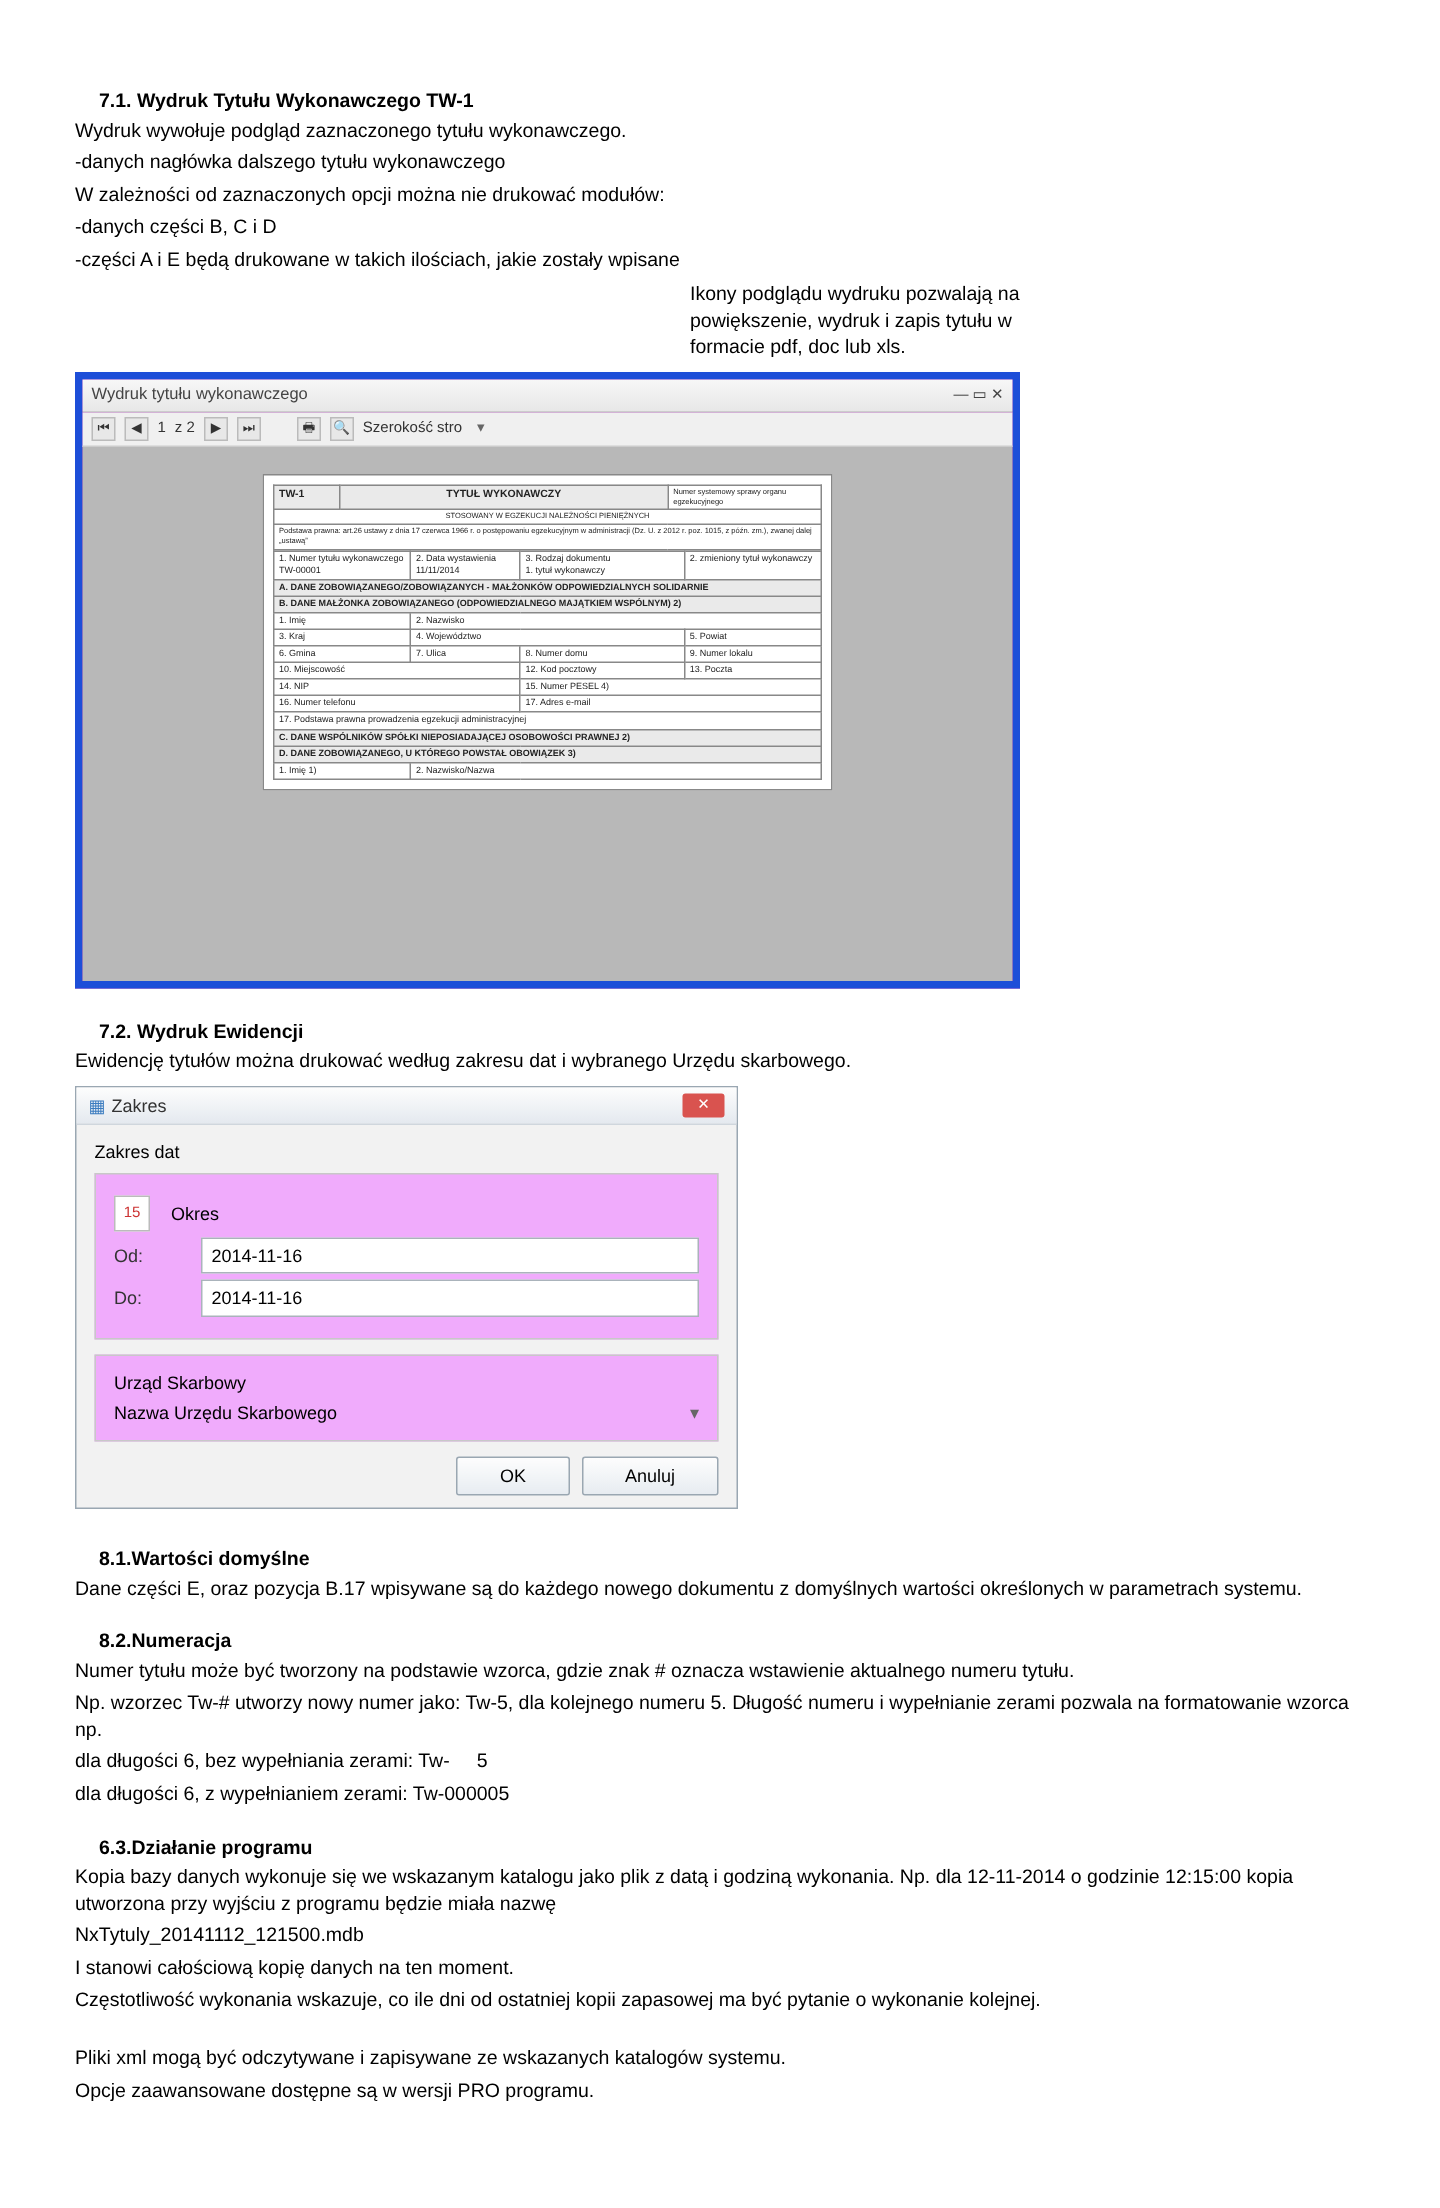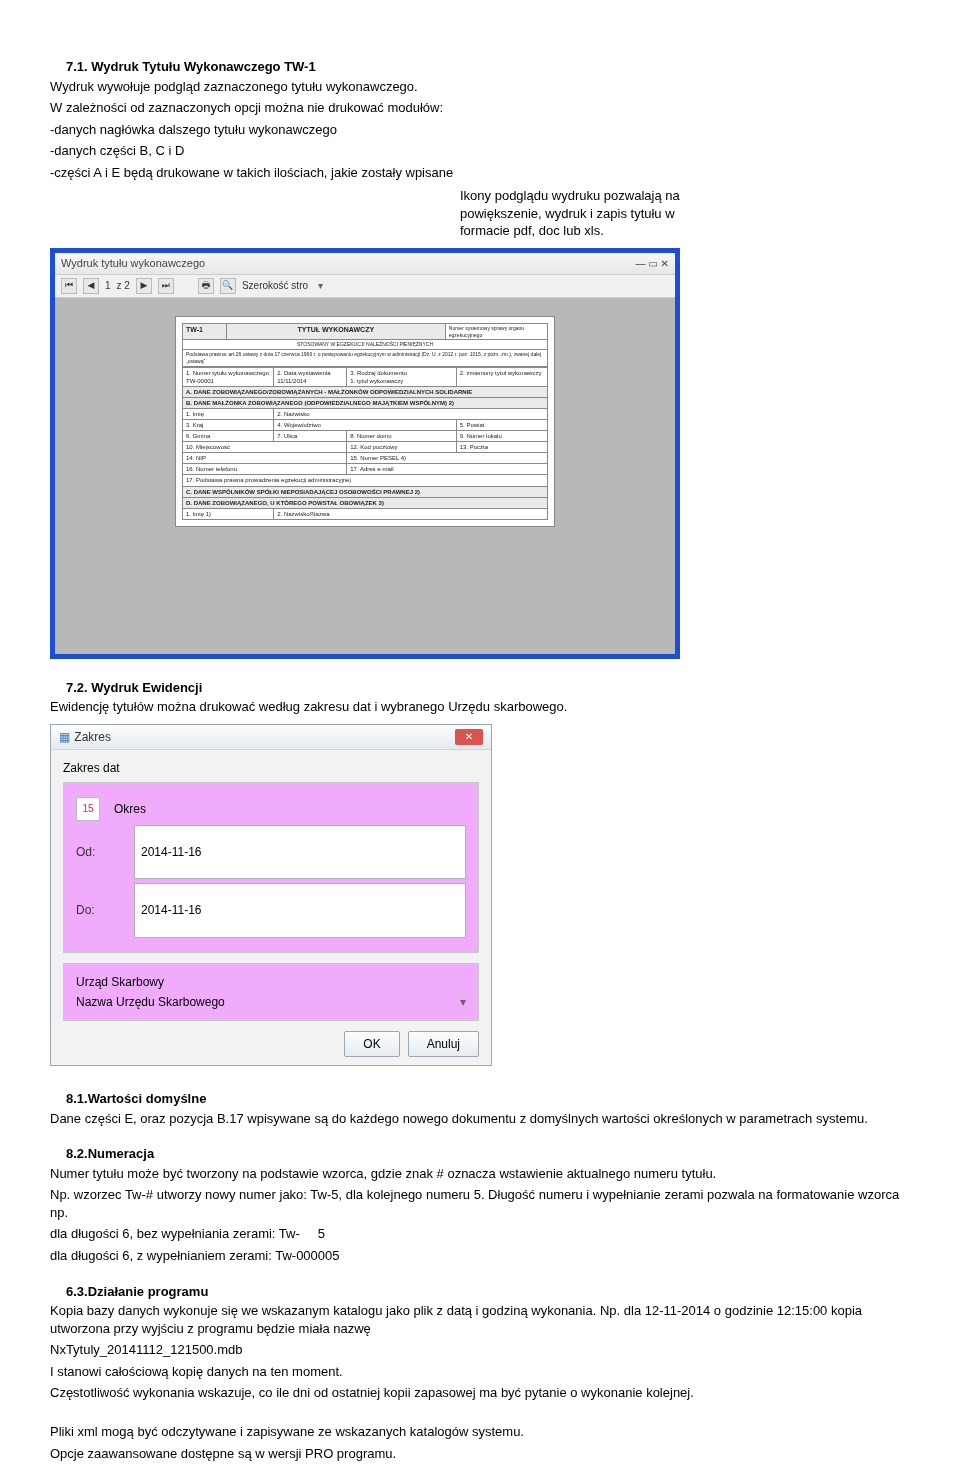--- a/index.html
+++ b/index.html
@@ -117,43 +117,43 @@
     font-size:10px;text-align:center;border-radius:2px;line-height:16px;
   }
   .dlg-body { padding: 10px 12px 8px 12px; }
   .fieldset {
     border:1px solid #c8c8c8;background:#f0abfc;
     padding:10px 12px;margin-bottom:10px;
   }
   .row { display:flex;align-items:center;margin:4px 0;gap:8px; }
   .row label { width:50px;font-size:12px;color:#333; }
   .row .input {
-    flex:1;background:#fff;border:1px solid #aab3bb;padding:18px 6px;font-size:12px;
+    flex:1;background:#fff;border:1px solid #aab3bb;padding:3px 6px;font-size:12px;
   }
   .cal-icon {
     width:22px;height:22px;border:1px solid #bbb;background:#fff;
     display:flex;align-items:center;justify-content:center;font-size:10px;color:#c33;margin-right:6px;
   }
   .dlg-buttons {
     display:flex;justify-content:flex-end;gap:8px;margin-top:8px;
   }
   .dlg-buttons .btn {
     border:1px solid #9aa7b2;background:linear-gradient(#fdfdfd,#e7ecf1);
-    padding:4px 18px;font-size:12px;border-radius:2px;
+    padding:4px 28px;font-size:12px;border-radius:2px;
   }
 </style>
 </head>
 <body>
 
 <div class="section">
 
   <h2>7.1. Wydruk Tytułu Wykonawczego TW-1</h2>
   <p>Wydruk wywołuje podgląd zaznaczonego tytułu wykonawczego.</p>
+  <p>-danych nagłówka dalszego tytułu wykonawczego</p>
   <p>W zależności od zaznaczonych opcji można nie drukować modułów:</p>
-  <p>-danych nagłówka dalszego tytułu wykonawczego</p>
   <p>-danych części B, C i D</p>
   <p>-części A i E będą drukowane w takich ilościach, jakie zostały wpisane</p>
 
   <p class="note">Ikony podglądu wydruku pozwalają na powiększenie, wydruk i zapis tytułu w formacie pdf, doc lub xls.</p>
 
   <div class="img-box print-preview">
     <div class="pp-titlebar">
       <span>Wydruk tytułu wykonawczego</span>
       <span style="font-size:10px;">— ▭ ✕</span>
     </div>

